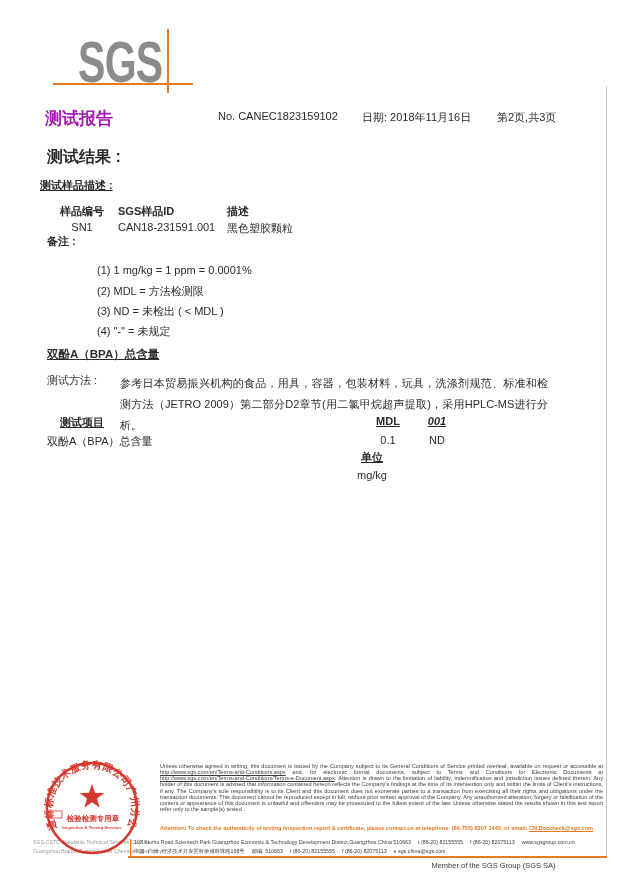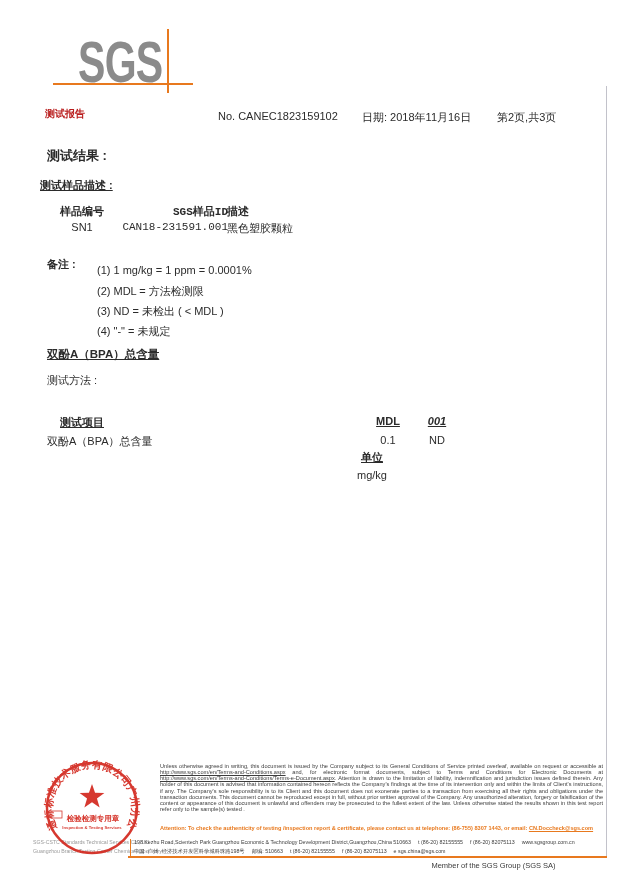--- a/index.html
+++ b/index.html
@@ -19,38 +19,38 @@
   
   .logo-text {
     position:absolute; left:78px; top:38px;
     font-size:57px; line-height:48px; font-weight:700; color:#8b8b8b;
     transform:scaleX(0.72); transform-origin:0 0; letter-spacing:-1px;
   }
   .logo-hline { position:absolute; left:53px; top:83px; width:140px; height:2px; background:#e8791e; }
   .logo-vline { position:absolute; left:167px; top:29px; width:2px; height:64px; background:#e8791e; }
 
   
-  .title     { position:absolute; left:45px;  top:107px; font-size:10px; font-weight:bold; color:#b91c1c;font-family:Liberation Serif, serif; }
+  .title     { position:absolute; left:45px;  top:107px; font-size:17px; font-weight:bold; color:#a21caf;font-family:Liberation Serif, serif; }
   .hdr-no    { position:absolute; left:218px; top:110px; font-size:11px; }
   .hdr-date  { position:absolute; left:362px; top:110px; font-size:11px; }
   .hdr-page  { position:absolute; left:497px; top:110px; font-size:11px; }
 
   
-  .results-label     { position:absolute; left:47px; top:147px; font-size:13px; font-weight:bold; }
+  .results-label     { position:absolute; left:47px; top:147px; font-size:16px; font-weight:bold; }
   .sample-desc-label { position:absolute; left:40px; top:178px; font-size:11px; font-weight:bold; text-decoration:underline; }
 
   .st { position:absolute; font-size:11px; }
   .st.h { font-weight:bold; }
   .st.c1 { left:46px;  width:72px;  text-align:center; }
-  .st.c2 { left:118px; width:110px; text-align:right;font-family:Liberation Mono, monospace; }
+  .st.c2 { left:118px; width:110px; text-align:left; }
   .st.c3 { left:227px; }
   .st.row1 { top:204px; }
   .st.row2 { top:221px; }
 
-  .notes-label { position:absolute; left:47px; top:257px; font-size:11px; font-weight:bold;text-align:center; }
+  .notes-label { position:absolute; left:47px; top:234px; font-size:11px; font-weight:bold;text-align:center; }
   .note { position:absolute; left:97px; font-size:11px; }
   .note.n0 { top:264px; } .note.n1 { top:284px; } .note.n2 { top:304px; } .note.n3 { top:324px; }
 
   .bpa-heading { position:absolute; left:47px; top:347px; font-size:11.5px; font-weight:bold; text-decoration:underline; }
   .method-label { position:absolute; left:47px; top:373px; font-size:11px;text-align:center; }
   .method-text { position:absolute; left:120px; top:373px; width:428px; font-size:11px; line-height:21px; text-align:justify; }
 
   .rt { position:absolute; font-size:11px; }
   .rt.h { font-weight:bold; text-decoration:underline; }
   .rt.h.it { font-style:italic; }
@@ -112,20 +112,21 @@
   <div class="st c3 row2">黑色塑胶颗粒</div>
 
   <div class="notes-label">备注 :</div>
   <div class="note n0">(1) 1 mg/kg = 1 ppm = 0.0001%</div>
   <div class="note n1">(2) MDL = 方法检测限</div>
   <div class="note n2">(3) ND = 未检出 ( &lt; MDL )</div>
   <div class="note n3">(4) "-" = 未规定</div>
 
   <div class="bpa-heading">双酚A（BPA）总含量</div>
   <div class="method-label">测试方法 :</div>
+  <div class="method-text">参考日本贸易振兴机构的食品，用具，容器，包装材料，玩具，洗涤剂规范、标准和检测方法（JETRO 2009）第二部分D2章节(用二氯甲烷超声提取)，采用HPLC-MS进行分析。</div>
 
   <div class="rt h hitem rowh">测试项目</div>
   <div class="rt h unit rowh">单位</div>
   <div class="rt h mdl rowh">MDL</div>
   <div class="rt h it val rowh">001</div>
   <div class="rt ritem rowv">双酚A（BPA）总含量</div>
   <div class="rt unit rowv">mg/kg</div>
   <div class="rt mdl rowv">0.1</div>
   <div class="rt val rowv">ND</div>
 

